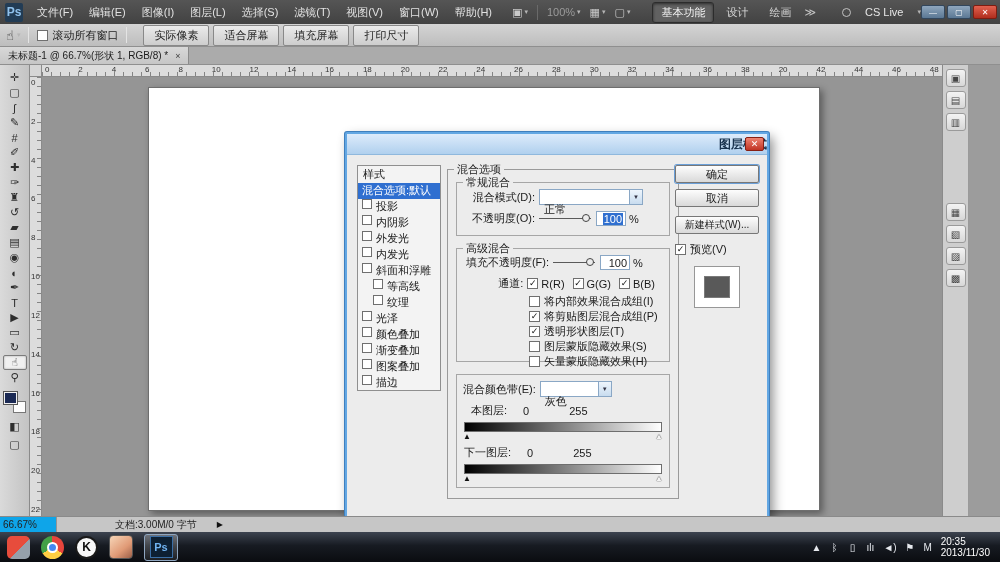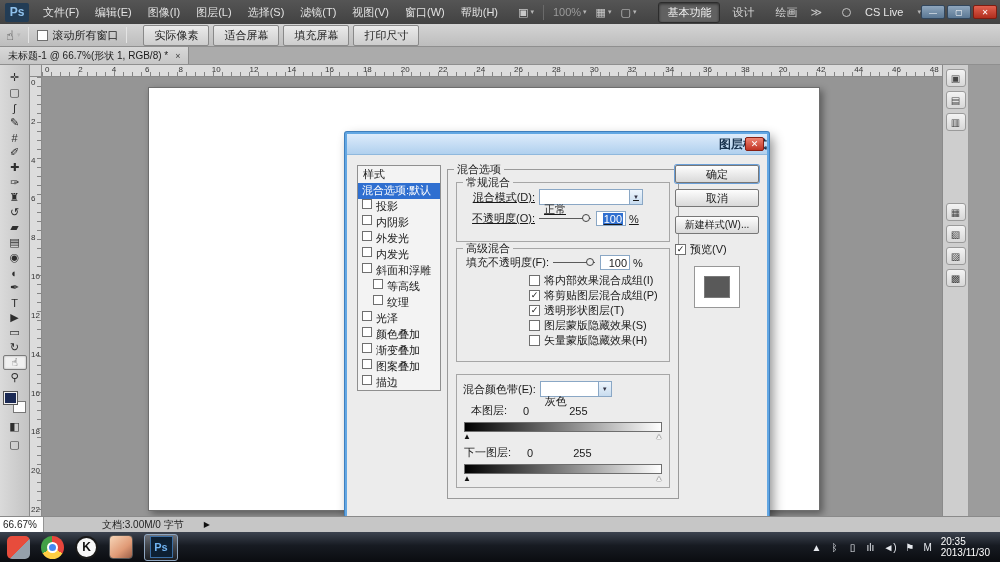--- a/index.html
+++ b/index.html
@@ -14,21 +14,21 @@
   .menu-item { padding:0 8px; line-height:24px; cursor:default; }
   .mb-tools { display:flex; align-items:center; gap:9px; margin-left:12px; color:#c9c9c9; }
   .mb-ico { display:flex; align-items:center; gap:2px; }
   .caret { font-size:7px; color:#b5b5b5; }
   .zoomlvl { color:#9b9b9b; }
   .vdiv-dark { width:1px; height:15px; background:#2f2f2f; border-right:1px solid #6a6a6a; }
   .workspaces { display:flex; align-items:center; gap:3px; margin-left:22px; }
   .ws { padding:2px 8px; color:#d6d6d6; border:1px solid transparent; border-radius:3px; }
   .ws.selected { background:#616161; border-color:#2c2c2c; box-shadow:inset 0 1px 3px rgba(0,0,0,.55); color:#f0f0f0; }
   .ws-more { color:#c5c5c5; padding:0 4px; }
-  .cslive { display:flex; align-items:center; gap:14px; margin-left:16px; color:#e6e6e6; }
+  .cslive { display:flex; align-items:center; gap:14px; margin-left:22px; color:#e6e6e6; }
   .cs-circle { width:9px; height:9px; border:1px solid #c2c2c2; border-radius:50%; }
   .winctl { margin-left:auto; display:flex; gap:2px; }
   .winbtn { width:24px; height:14px; display:flex; align-items:center; justify-content:center; font-size:8px; color:#fff; background:linear-gradient(#8fa6bd,#5b7894); border:1px solid #32465c; border-radius:2px; }
   .winbtn.close { background:linear-gradient(#e2614f,#b02e1e); border-color:#7e1d11; }
 
   
   .optionsbar { height:23px; background:linear-gradient(#d4d4d4,#bdbdbd); border-bottom:1px solid #8f8f8f; display:flex; align-items:center; gap:8px; padding:0 6px; color:#222; }
   .toolpreset { display:flex; align-items:center; gap:3px; font-size:13px; color:#333; }
   .vdiv { width:1px; height:16px; background:#989898; border-right:1px solid #e4e4e4; }
   .cb { width:11px; height:11px; min-width:11px; background:#fff; border:1px solid #6f6f6f; display:inline-flex; align-items:center; justify-content:center; font-size:9px; line-height:1; color:#111; }
@@ -73,21 +73,21 @@
   .stylesbox { position:absolute; left:10px; top:10px; width:84px; height:226px; border:1px solid #8f8f8f; background:#f3f3f3; overflow:hidden; }
   .shead { height:17px; line-height:17px; padding-left:5px; color:#1a1a1a; }
   .stylerow { height:16px; display:flex; gap:4px; padding-left:4px; }
   .stylerow .cb { width:10px; height:10px; min-width:10px; }
   .stylerow.selected { background:#2f6fd0; color:#fff; }
   .stylerow.indent { padding-left:15px; }
 
   .maingroup { position:absolute; left:100px; top:14px; width:232px; height:330px; border:1px solid #9a9a9a; }
   .legend { position:absolute; top:-7px; left:6px; background:#ececec; padding:0 3px; line-height:12px; }
   .fs { position:absolute; left:8px; width:214px; border:1px solid #a6a6a6; }
-  .fs1 { top:12px; height:60px;text-decoration:underline; }
+  .fs1 { top:12px; height:54px; }
   .fs2 { top:78px; height:114px; }
   .fs3 { top:204px; height:114px; }
   .row { display:flex; align-items:center; margin:6px 6px 4px; }
   .lbl { text-align:right; margin-right:4px; }
   .lbl.w72 { width:72px; } .lbl.w86 { width:86px; }
   .sel { height:16px; background:#fff; border:1px solid #8aa7c5; display:inline-flex; align-items:stretch; }
   .sel .seltxt { padding:12px 4px 0; }
   .sel .arrbox { width:13px; background:linear-gradient(#eef5fc,#c8dcef); border-left:1px solid #8aa7c5; display:flex; align-items:center; justify-content:center; font-size:6px; color:#334; margin-left:auto; }
   .w104 { width:104px; } .w56 { width:56px; } .w72s { width:72px; }
   .track { width:52px; height:1px; background:#5a5a5a; position:relative; margin-right:5px; }
@@ -117,21 +117,21 @@
 
   
   .dock { width:58px; background:#9c9c9c; border-left:1px solid #8a8a8a; display:flex; }
   .dockstrip { width:26px; background:#cecece; border-right:1px solid #9a9a9a; display:flex; flex-direction:column; align-items:center; padding-top:4px; gap:4px; }
   .dockicon { width:20px; height:18px; background:linear-gradient(#f3f3f3,#d7d7d7); border:1px solid #9a9a9a; border-radius:3px; display:flex; align-items:center; justify-content:center; font-size:10px; color:#454545; }
   .dockgap { height:64px; }
   .dockrest { flex:1; }
 
   
   .statusbar { height:16px; background:#c6c6c6; border-top:1px solid #8a8a8a; display:flex; align-items:center; font-size:10px; color:#222; }
-  .zoombox { width:44px; height:100%; padding:0 3px; border-right:1px solid #949494; background:#ffffff; display:flex; align-items:center; }
+  .zoombox { width:57px; height:100%; padding:0 3px; border-right:1px solid #949494; background:#0ea5e9; display:flex; align-items:center; }
   .docinfo { margin-left:58px; }
   .statarrow { margin-left:20px; font-size:8px; color:#111; }
 
   
   .taskbar { height:30px; background:linear-gradient(#3d4450,#171b22 45%,#0a0c10); display:flex; align-items:center; gap:11px; padding:0 7px; }
   .applogo { width:23px; height:23px; border-radius:5px; background:linear-gradient(135deg,#e74c3c 0 55%,#95a0ab 55%); }
   .chrome { width:23px; height:23px; border-radius:50%; background:conic-gradient(#e8453c 0 120deg,#ffce44 120deg 240deg,#43a047 240deg 360deg); position:relative; }
   .chrome::after { content:""; position:absolute; inset:6px; border-radius:50%; background:#4688f1; border:2px solid #fff; }
   .kicon { width:23px; height:23px; border-radius:50%; background:#f8f8f8; border:2px solid #191919; color:#111; font-weight:bold; font-size:12px; display:flex; align-items:center; justify-content:center; }
   .avatar { width:24px; height:24px; border-radius:4px; border:1px solid #555; background:linear-gradient(140deg,#f7d6b8,#e09a76 60%,#9c5f48); }
@@ -468,20 +468,40 @@
               <div class="row">
                 <span class="lbl w86">填充不透明度(F):</span>
                 <span class="track wide">
                     <span class="knob"></span>
                   </span>
                 <span class="numbox">
                     <span>100</span>
                   </span>
                 <span class="pct">%</span>
               </div>
+              <div class="row">
+                <span class="lbl w86">通道:</span>
+                <span style="display:flex;">
+
+                    <span class="chrow checked">
+                      <span class="cb"></span>
+                      <span>R(R)</span>
+                    </span>
+
+                    <span class="chrow checked">
+                      <span class="cb"></span>
+                      <span>G(G)</span>
+                    </span>
+
+                    <span class="chrow checked">
+                      <span class="cb"></span>
+                      <span>B(B)</span>
+                    </span>
+                  </span>
+              </div>
               <div>
 
                   <div class="ckrow">
                     <span class="cb"></span>
                     <span>将内部效果混合成组(I)</span>
                   </div>
 
                   <div class="ckrow checked">
                     <span class="cb"></span>
                     <span>将剪贴图层混合成组(P)</span>

